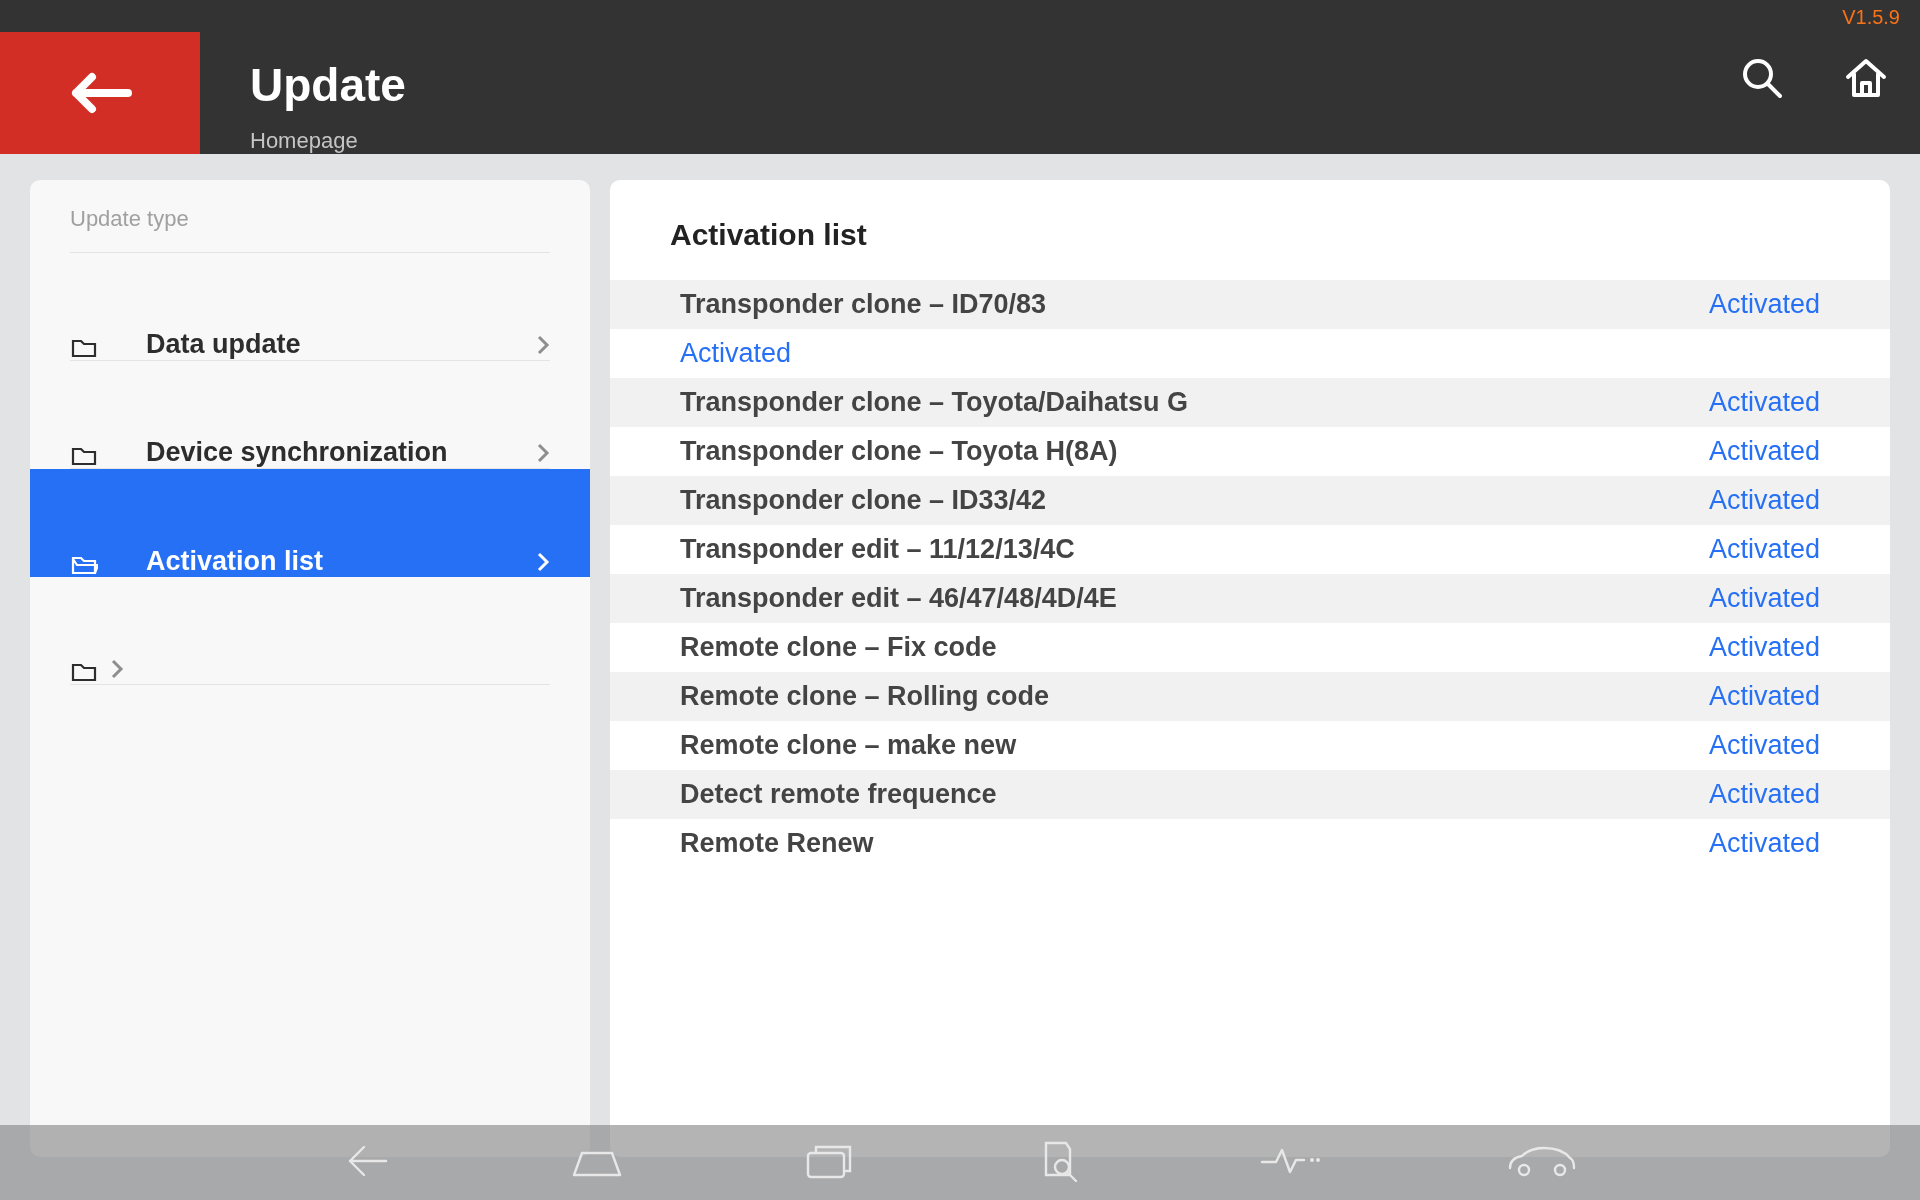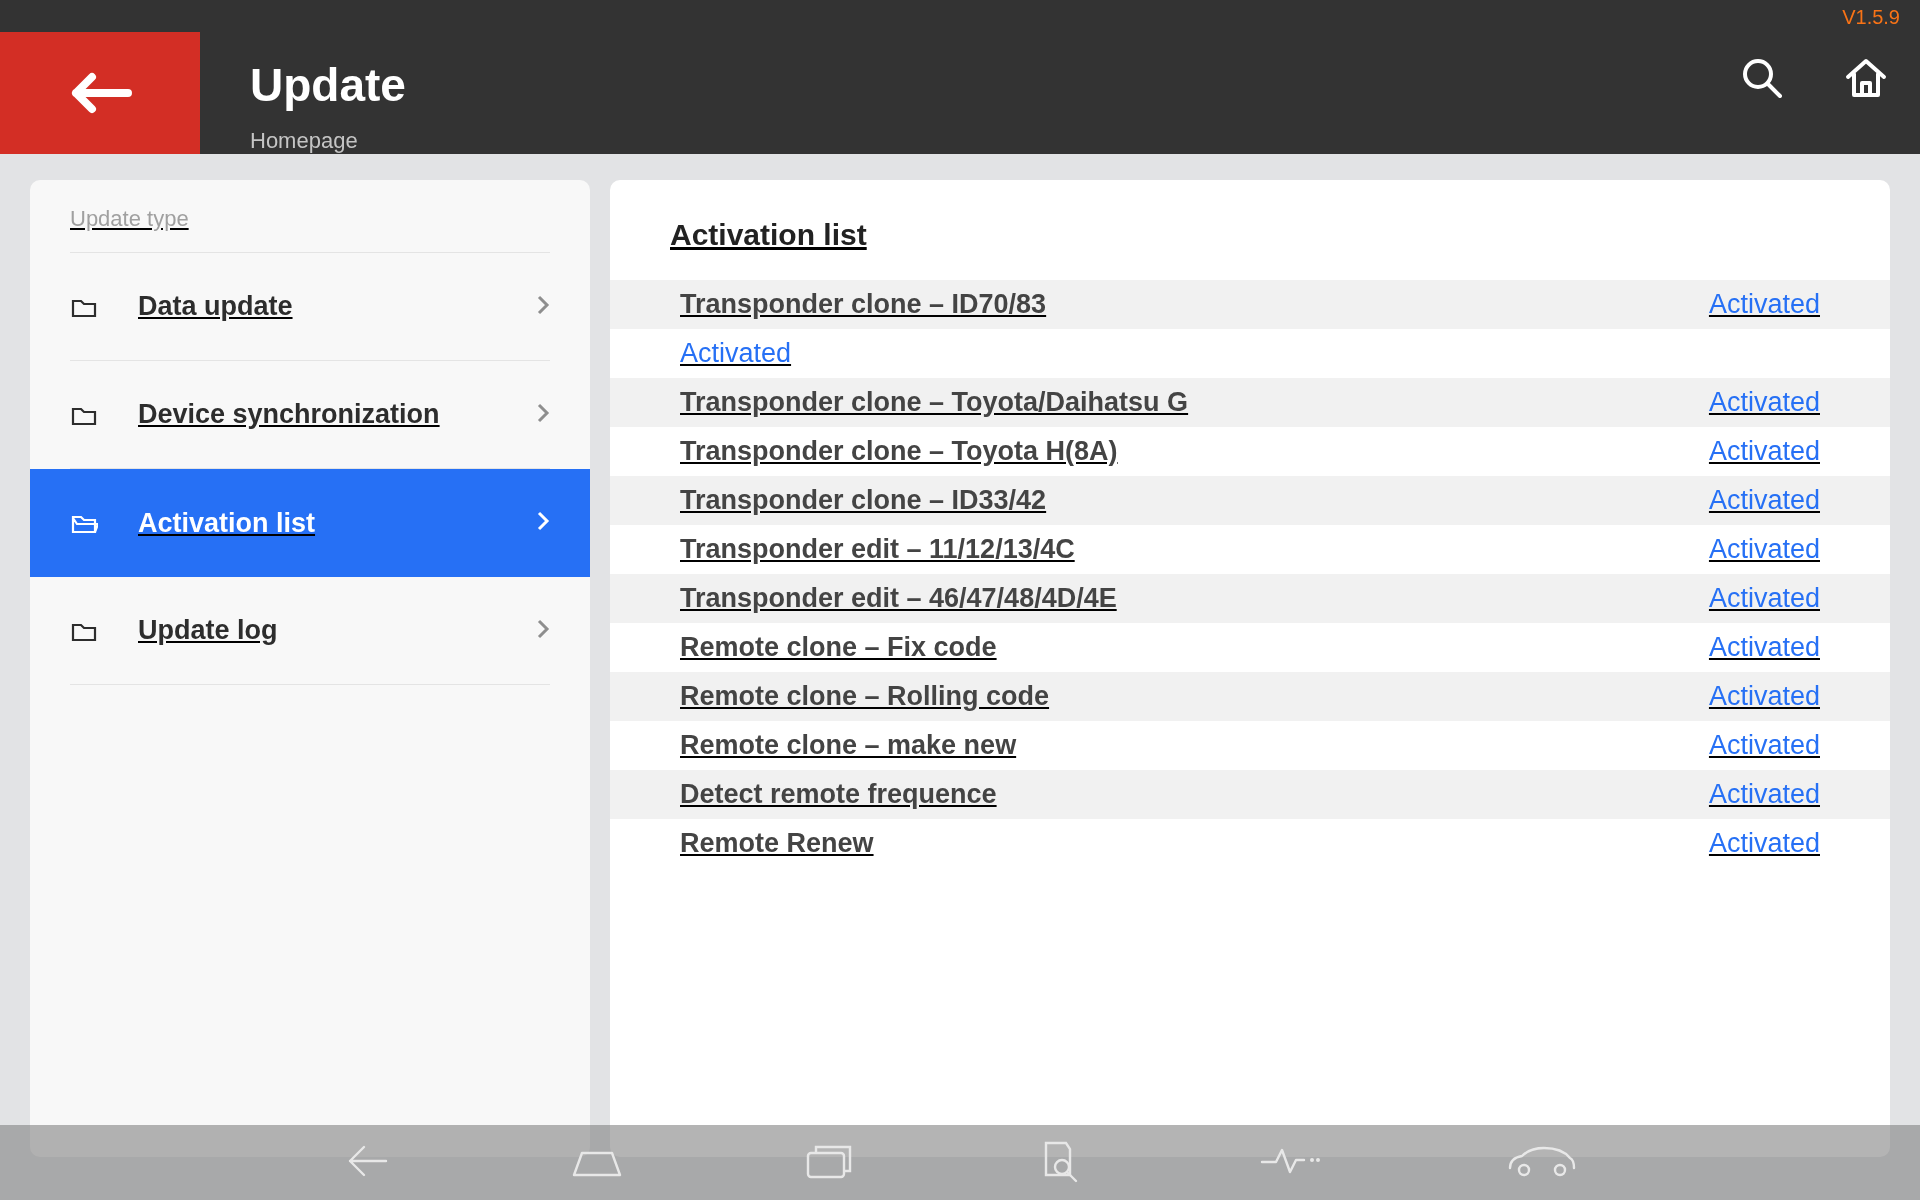--- a/index.html
+++ b/index.html
@@ -47,21 +47,20 @@
       color: #f97316;
       font-size: 20px;
     }
     .icon-btn { cursor: pointer; display:flex; align-items:center; }
     .icon-btn svg { stroke: #fff; fill: none; }
     .content {
       display: flex;
       gap: 20px;
       padding: 26px 30px 0 30px;
       height: calc(100% - 122px - 75px);
-      text-decoration: underline;
     }
     .sidebar {
       background: #f8f8f8;
       width: 560px;
       border-radius: 10px;
       padding: 26px 0 0 0;
       flex-shrink: 0;
     }
     .sidebar-header {
       color: #a0a0a0;
@@ -75,24 +74,25 @@
     .sidebar-item {
       display: flex;
       align-items: center;
       padding: 0 40px;
       height: 108px;
       cursor: pointer;
       position: relative;
     }
     .sidebar-item-inner {
       display: flex;
-      align-items: center;
+      align-items: flex-end;
       width: 100%;
       height: 100%;
       border-bottom: 1px solid #e4e4e4;
+      gap: 8px;
     }
     .sidebar-item.active {
       background: #2670f5;
     }
     .sidebar-item.active .sidebar-item-inner { border-bottom: none; }
     .sidebar-item.active .sidebar-label { color: #fff; }
     .sidebar-item.active svg { stroke: #fff; }
     .sidebar-icon { width: 32px; display:flex; }
     .sidebar-icon svg { stroke: #2d2d2d; fill: none; stroke-width: 2.2; }
     .sidebar-label {
@@ -225,21 +225,20 @@
               </svg></span>
           </div>
         </div>
         <div class="sidebar-item">
           <div class="sidebar-item-inner">
             <span class="sidebar-icon">
               <svg width="28" height="26" viewBox="0 0 28 26">
                 <path d="M3 7 H11 L14 10 H25 V22 H3 Z"></path>
               </svg>
             </span>
-            <span class="sidebar-label">Update log</span>
             <span class="sidebar-chevron"><svg width="14" height="22" viewBox="0 0 14 22">
                 <path d="M3 3 L11 11 L3 19"></path>
               </svg></span>
           </div>
         </div>
       </div>
   </div>
   <div class="main">
     <div class="main-title">Activation list</div>
     <div class="list" id="activation-list">

